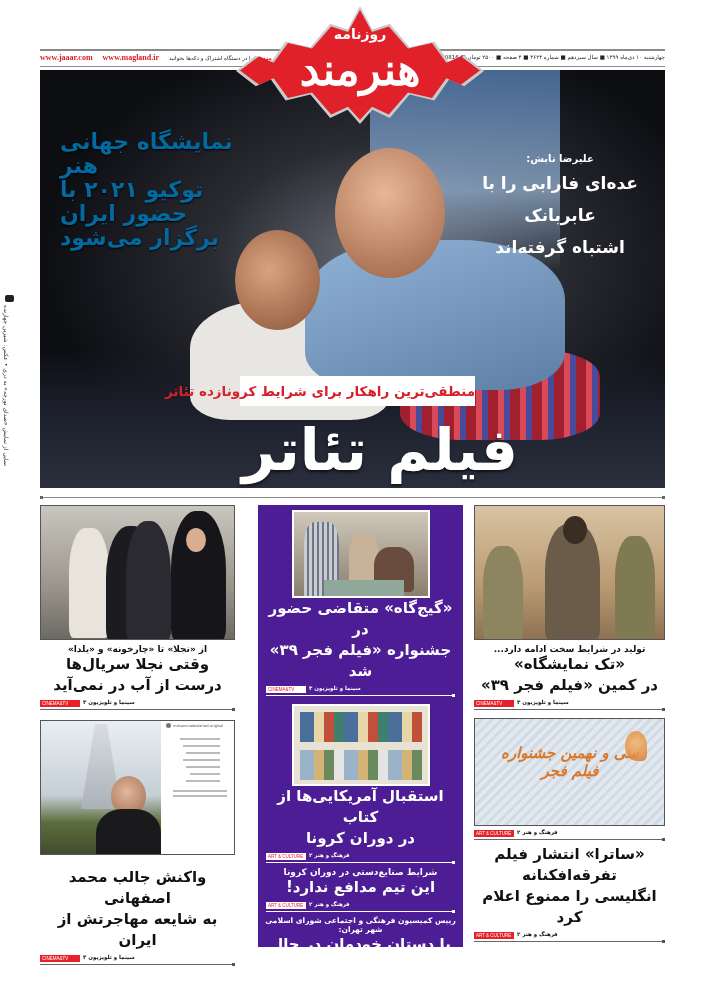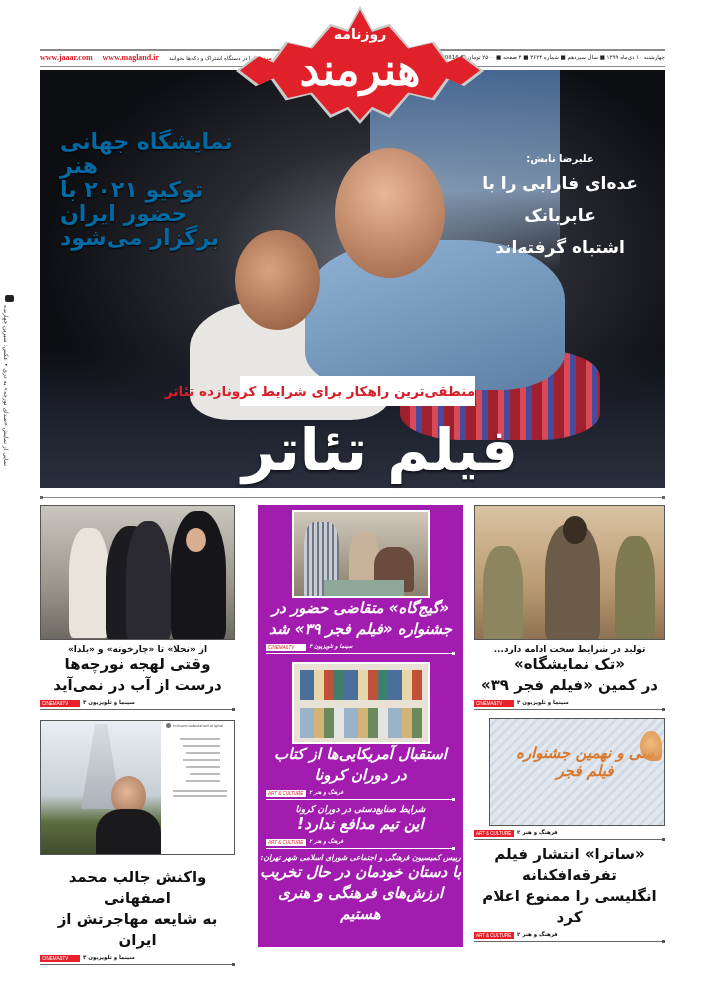--- a/index.html
+++ b/index.html
@@ -41,21 +41,21 @@
   .side-caption { position: absolute; left: 3px; top: 305px; width: 14px; height: 200px; }
   .side-caption span { position: absolute; left: 0; top: 0; writing-mode: vertical-rl; font-size: 6px; color: #333; direction: rtl; white-space: nowrap; }
   .side-caption .cam { position: absolute; left: 2px; top: -10px; width: 9px; height: 7px; background: #222; border-radius: 2px; }
 
   .divider { position: absolute; left: 40px; top: 497px; width: 625px; height: 1px; background: #8a8a8a; }
   .divider::before, .divider::after { content: ""; position: absolute; top: -1px; width: 3px; height: 3px; background: #666; }
   .divider::before { left: 0; } .divider::after { right: 0; }
 
   .col { position: absolute; top: 505px; }
   .col-left { left: 40px; width: 195px; }
-  .col-mid { left: 258px; width: 205px; height: 442px; background: #a21caf; font-style: italic; }
+  .col-mid { left: 258px; width: 205px; height: 442px; background: #4c1d95; }
   .col-right { left: 474px; width: 191px; }
 
   .photo { position: relative; overflow: hidden; border: 1px solid #555; }
   .art { position: absolute; border-radius: 50%; }
 
   .story { direction: rtl; text-align: center; }
   .story .kicker { font-size: 9px; font-weight: bold; margin-top: 4px; }
   .story .title { font-size: 15px; font-weight: bold; line-height: 21px; }
   .foot { position: relative; height: 10px; margin-top: 4px; border-bottom: 1px solid #666; }
   .foot .badge { position: absolute; left: 0; top: 0; height: 7px; width: 40px; background: #e8202a; color: #fff; font-size: 4.5px; line-height: 7px; padding-left: 2px; font-family: "Liberation Sans", sans-serif; }
@@ -122,21 +122,21 @@
 <div class="col col-left">
   <div class="photo" style="height:135px;background:linear-gradient(180deg,#c9c6bf,#9a968c 60%,#6d6a63);">
     <div class="art" style="left:28px;top:22px;width:40px;height:110px;background:#e8e4dc;border-radius:40% 40% 10% 10%;"></div>
     <div class="art" style="left:65px;top:20px;width:50px;height:115px;background:#1c1c20;border-radius:45% 45% 10% 10%;"></div>
     <div class="art" style="left:85px;top:15px;width:45px;height:120px;background:#2a2a30;border-radius:45% 45% 10% 10%;"></div>
     <div class="art" style="left:130px;top:5px;width:55px;height:130px;background:#15151a;border-radius:45% 45% 10% 10%;"></div>
     <div class="art" style="left:145px;top:22px;width:20px;height:24px;background:#d8ad90;"></div>
   </div>
   <div class="story">
     <div class="kicker">از «نجلا» تا «چارخونه» و «یلدا»</div>
-    <div class="title">وقتی لهجه نورچه‌ها</div>
+    <div class="title">وقتی نجلا سریال‌ها</div>
     <div class="title">درست از آب در نمی‌آید</div>
   </div>
   <div class="foot">
     <div class="badge">CINEMA&amp;TV</div>
     <div class="sec">سینما و تلویزیون ۳</div>
   </div>
 
   <div class="photo" style="margin-top:10px;height:135px;background:#fff;">
     <div style="position:absolute;left:0;top:0;width:120px;height:135px;background:linear-gradient(180deg,#e9eef3,#c6cfd6 55%,#5b6e3e 75%,#3f4a2c);"></div>
     <div style="position:absolute;left:40px;top:3px;width:40px;height:85px;background:linear-gradient(180deg,#d9dde2,#aab1b8);clip-path:polygon(35% 0,65% 0,100% 100%,0 100%);"></div>
@@ -224,21 +224,21 @@
   <div class="story">
     <div class="kicker">تولید در شرایط سخت ادامه دارد...</div>
     <div class="title">«تک نمایشگاه»</div>
     <div class="title">در کمین «فیلم فجر ۳۹»</div>
   </div>
   <div class="foot">
     <div class="badge">CINEMA&amp;TV</div>
     <div class="sec">سینما و تلویزیون ۳</div>
   </div>
 
-  <div class="photo" style="margin-top:8px;height:108px;background:repeating-linear-gradient(135deg,#e2e8ef 0 4px,#d2dae3 4px 7px);margin-left:15px;">
+  <div class="photo" style="margin-top:8px;height:108px;background:repeating-linear-gradient(135deg,#e2e8ef 0 4px,#d2dae3 4px 7px);">
     <div style="position:absolute;left:20px;top:25px;width:150px;text-align:center;direction:rtl;color:#d9782b;font-family:'DejaVu Serif',serif;font-size:15px;font-style:italic;font-weight:bold;">سی و نهمین جشنواره فیلم فجر</div>
     <div style="position:absolute;left:150px;top:12px;width:22px;height:30px;background:radial-gradient(circle at 50% 40%,#f2b56a,#d9782b);border-radius:50% 50% 20% 50%;opacity:.85;"></div>
   </div>
   <div class="foot">
     <div class="badge">ART &amp; CULTURE</div>
     <div class="sec">فرهنگ و هنر ۲</div>
   </div>
 
   <div class="story" style="margin-top:4px;">
     <div class="title">«ساترا» انتشار فیلم تفرقه‌افکنانه</div>

